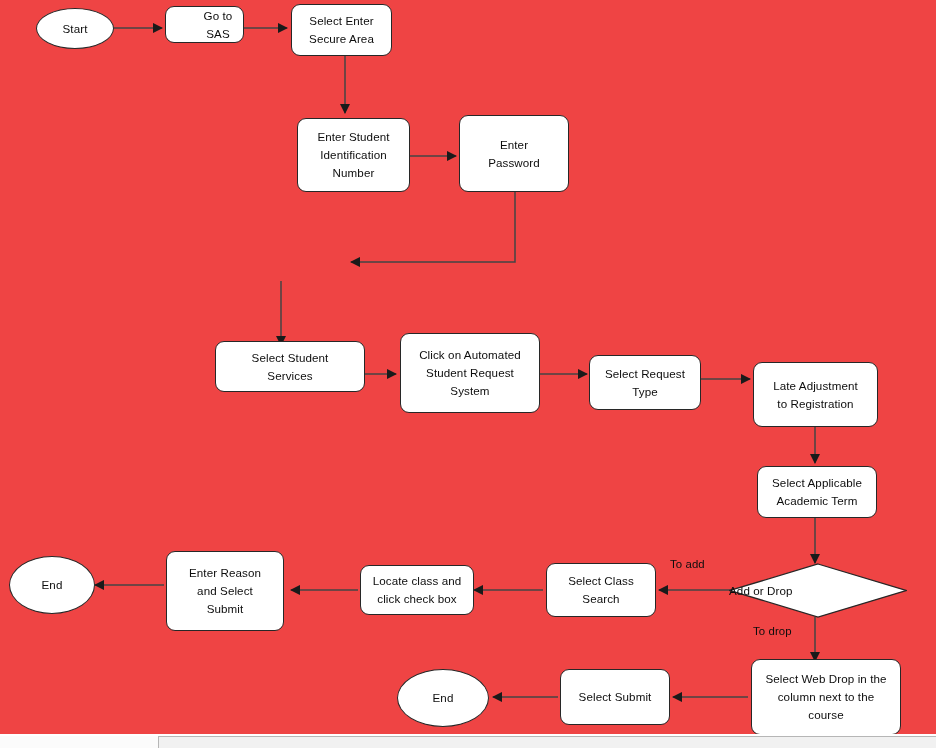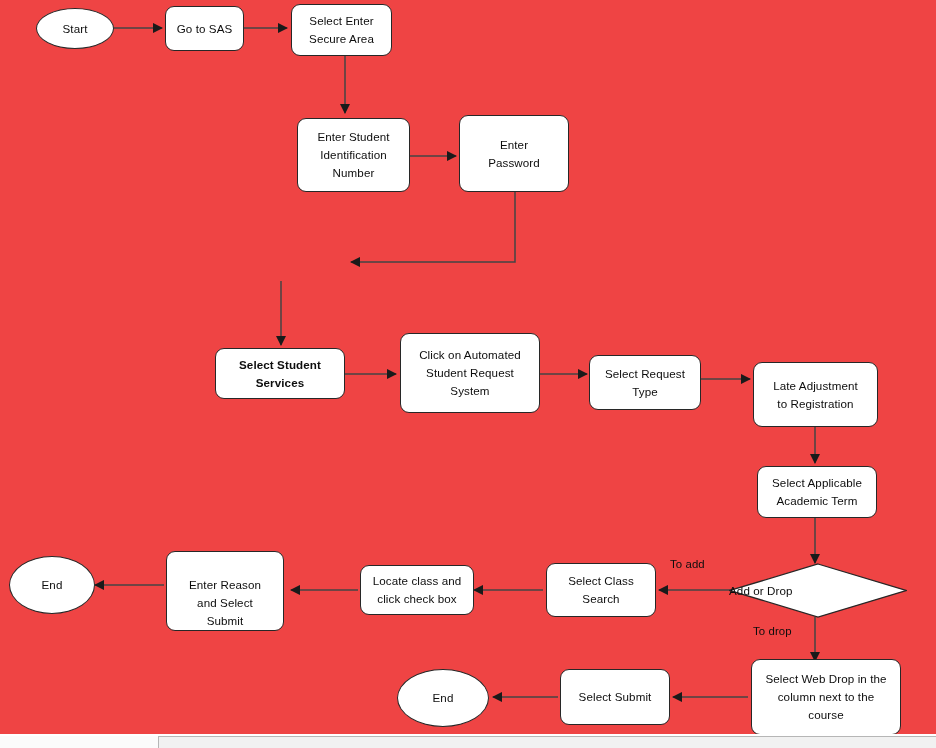--- a/index.html
+++ b/index.html
@@ -151,42 +151,42 @@
       <path d="M 748 697 L 673 697"></path>
 
       <path d="M 558 697 L 493 697"></path>
     </g>
   </svg>
 
   <div class="node terminator" style="left:36px; top:8px; width:78px; height:41px;">
     <span class="label">Start</span>
   </div>
 
-  <div class="node process" style="left:165px; top:6px; width:79px; height:45px;">
+  <div class="node process" style="left:165px; top:6px; width:79px; height:37px;padding-left:27px;">
     <span class="label">Go to SAS</span>
   </div>
 
   <div class="node process" style="left:291px; top:4px; width:101px; height:52px;">
     <span class="label">Select Enter
 Secure Area</span>
   </div>
 
   <div class="node process" style="left:297px; top:118px; width:113px; height:74px;">
     <span class="label">Enter Student
 Identification
 Number</span>
   </div>
 
   <div class="node process" style="left:459px; top:115px; width:110px; height:77px;">
     <span class="label">Enter
 Password</span>
   </div>
 
 
-  <div class="node process" style="left:215px; top:348px; width:130px; height:51px;font-weight:bold;">
+  <div class="node process" style="left:215px; top:341px; width:150px; height:51px;">
     <span class="label">Select Student
 Services</span>
   </div>
 
   <div class="node process" style="left:400px; top:333px; width:140px; height:80px;">
     <span class="label">Click on Automated
 Student Request
 System</span>
   </div>
 
@@ -215,21 +215,21 @@
   <div class="node process" style="left:546px; top:563px; width:110px; height:54px;">
     <span class="label">Select Class
 Search</span>
   </div>
 
   <div class="node process" style="left:360px; top:565px; width:114px; height:50px;">
     <span class="label">Locate class and
 click check box</span>
   </div>
 
-  <div class="node process" style="left:166px; top:551px; width:118px; height:80px;align-items:flex-end;">
+  <div class="node process" style="left:166px; top:551px; width:118px; height:80px;">
     <span class="label">Enter Reason
 and Select
 Submit</span>
   </div>
 
   <div class="node terminator" style="left:9px; top:556px; width:86px; height:58px;">
     <span class="label">End</span>
   </div>
 
   <div class="node process" style="left:560px; top:669px; width:110px; height:56px;">

